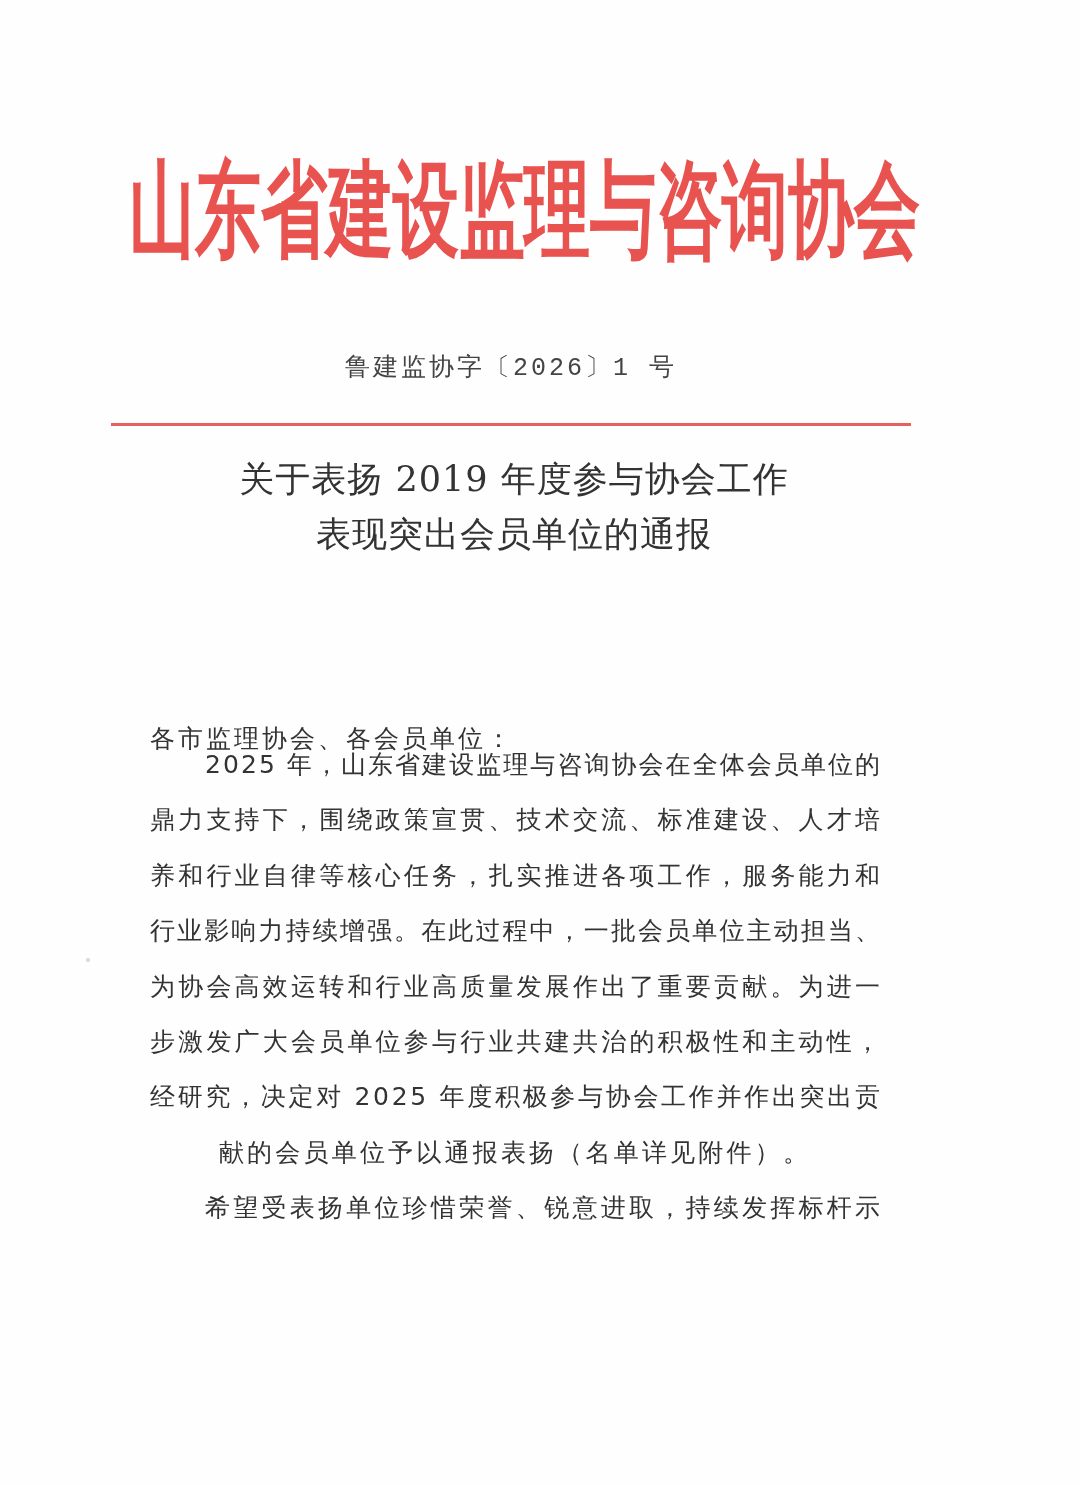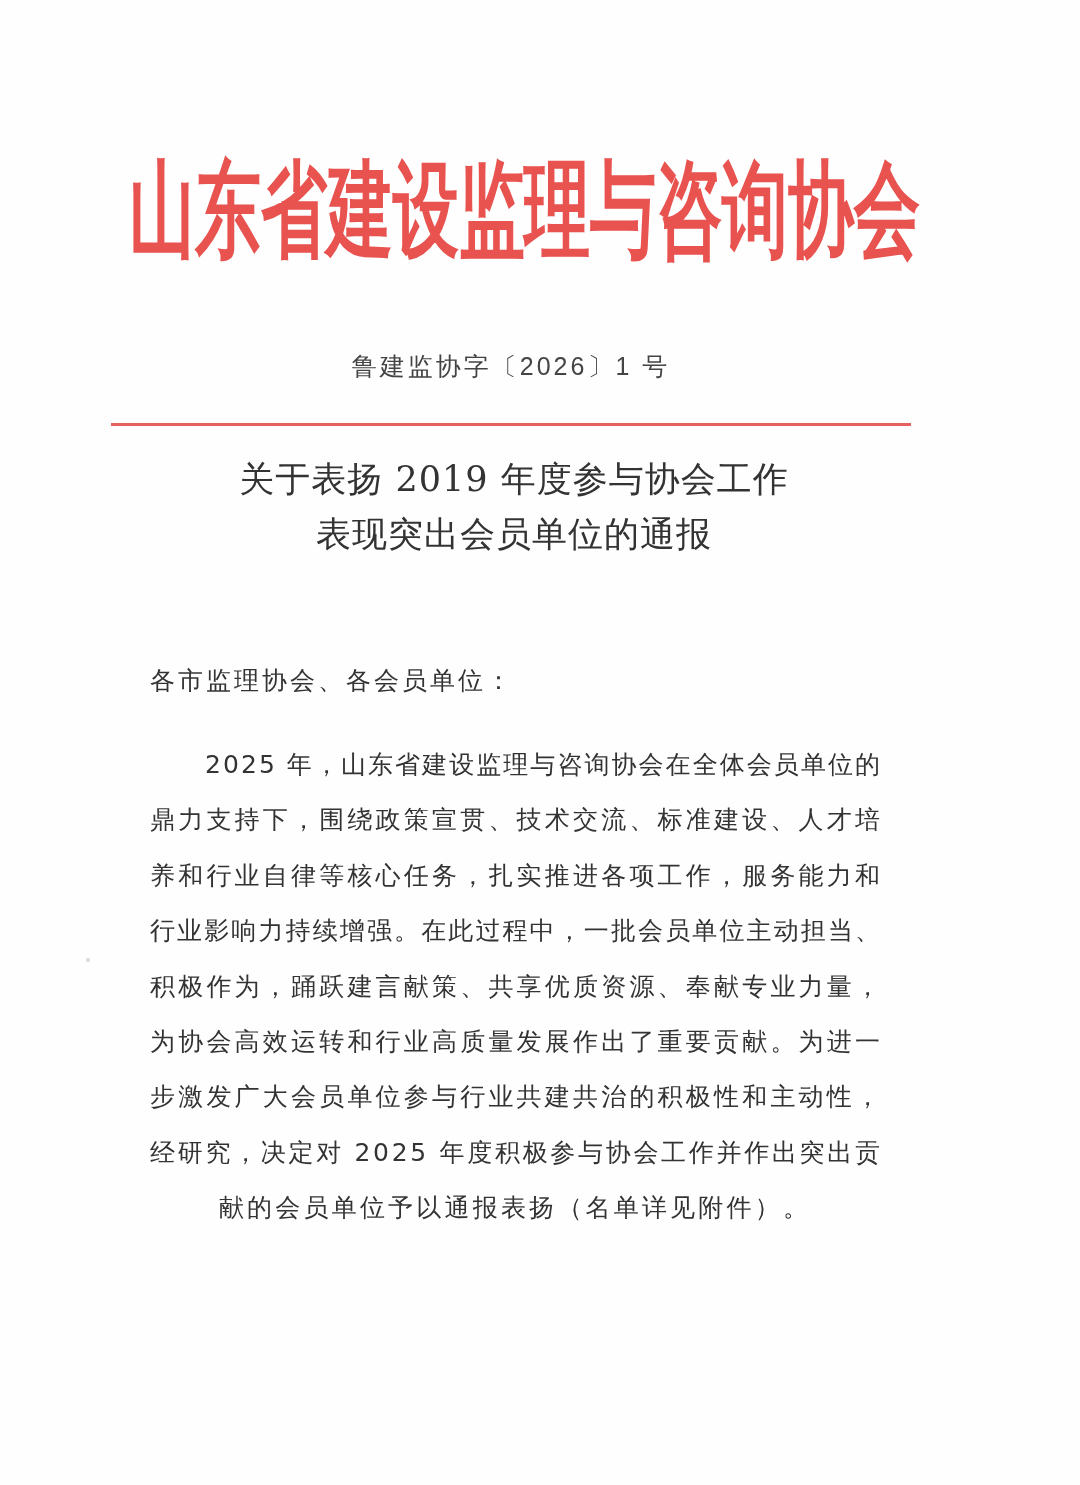--- a/index.html
+++ b/index.html
@@ -47,21 +47,21 @@
     }
     .doc-number {
       position: absolute;
       left: 0;
       top: 350px;
       width: 1022px;
       text-align: center;
       font-size: 25px;
       letter-spacing: 3px;
       color: #444444;
-      font-family: Liberation Sans, sans-serif;
+      font-family: Liberation Mono, monospace;
     }
     .red-rule {
       position: absolute;
       left: 111px;
       top: 423px;
       width: 800px;
       height: 3px;
       background: #E6605E;
     }
     .title-block {
@@ -76,21 +76,21 @@
       color: #333333;
       letter-spacing: 1px;
     }
     .title-line {
       display: block;
       white-space: nowrap;
     }
     .salutation {
       position: absolute;
       left: 150px;
-      top: 664px;
+      top: 722px;
       font-size: 25px;
       letter-spacing: 3px;
       color: #333333;
       white-space: nowrap;
       font-family: Liberation Mono, monospace;
     }
     .body-text {
       position: absolute;
       left: 150px;
       top: 737px;
@@ -161,30 +161,30 @@
     <div class="line">
         <span class="fill" style="letter-spacing: 3.2px;">鼎力支持下，围绕政策宣贯、技术交流、标准建设、人才培</span>
       </div>
     <div class="line">
         <span class="fill" style="letter-spacing: 3.2px;">养和行业自律等核心任务，扎实推进各项工作，服务能力和</span>
       </div>
     <div class="line">
         <span class="fill" style="letter-spacing: 2.11538px;">行业影响力持续增强。在此过程中，一批会员单位主动担当、</span>
       </div>
     <div class="line">
-        <span class="fill" style="letter-spacing: 3.2px;">积极作为，踊跃建言献策、共享优质资源、奉献专业力量，</span>
-      </div>
-    <div class="line">
         <span class="fill" style="letter-spacing: 3.2px;">为协会高效运转和行业高质量发展作出了重要贡献。为进一</span>
       </div>
     <div class="line">
         <span class="fill" style="letter-spacing: 3.2px;">步激发广大会员单位参与行业共建共治的积极性和主动性，</span>
       </div>
     <div class="line">
         <span class="fill" style="letter-spacing: 2.69531px;">经研究，决定对 2025 年度积极参与协会工作并作出突出贡</span>
       </div>
     <div class="line short">
         <span>献的会员单位予以通报表扬（名单详见附件）。</span>
       </div>
+    <div class="line indent">
+        <span class="fill" style="letter-spacing: 3.26087px;">希望受表扬单位珍惜荣誉、锐意进取，持续发挥标杆示</span>
+      </div>
   </div>
 
   <div class="scan-speck"></div>
 </div>
 
 </body></html>

